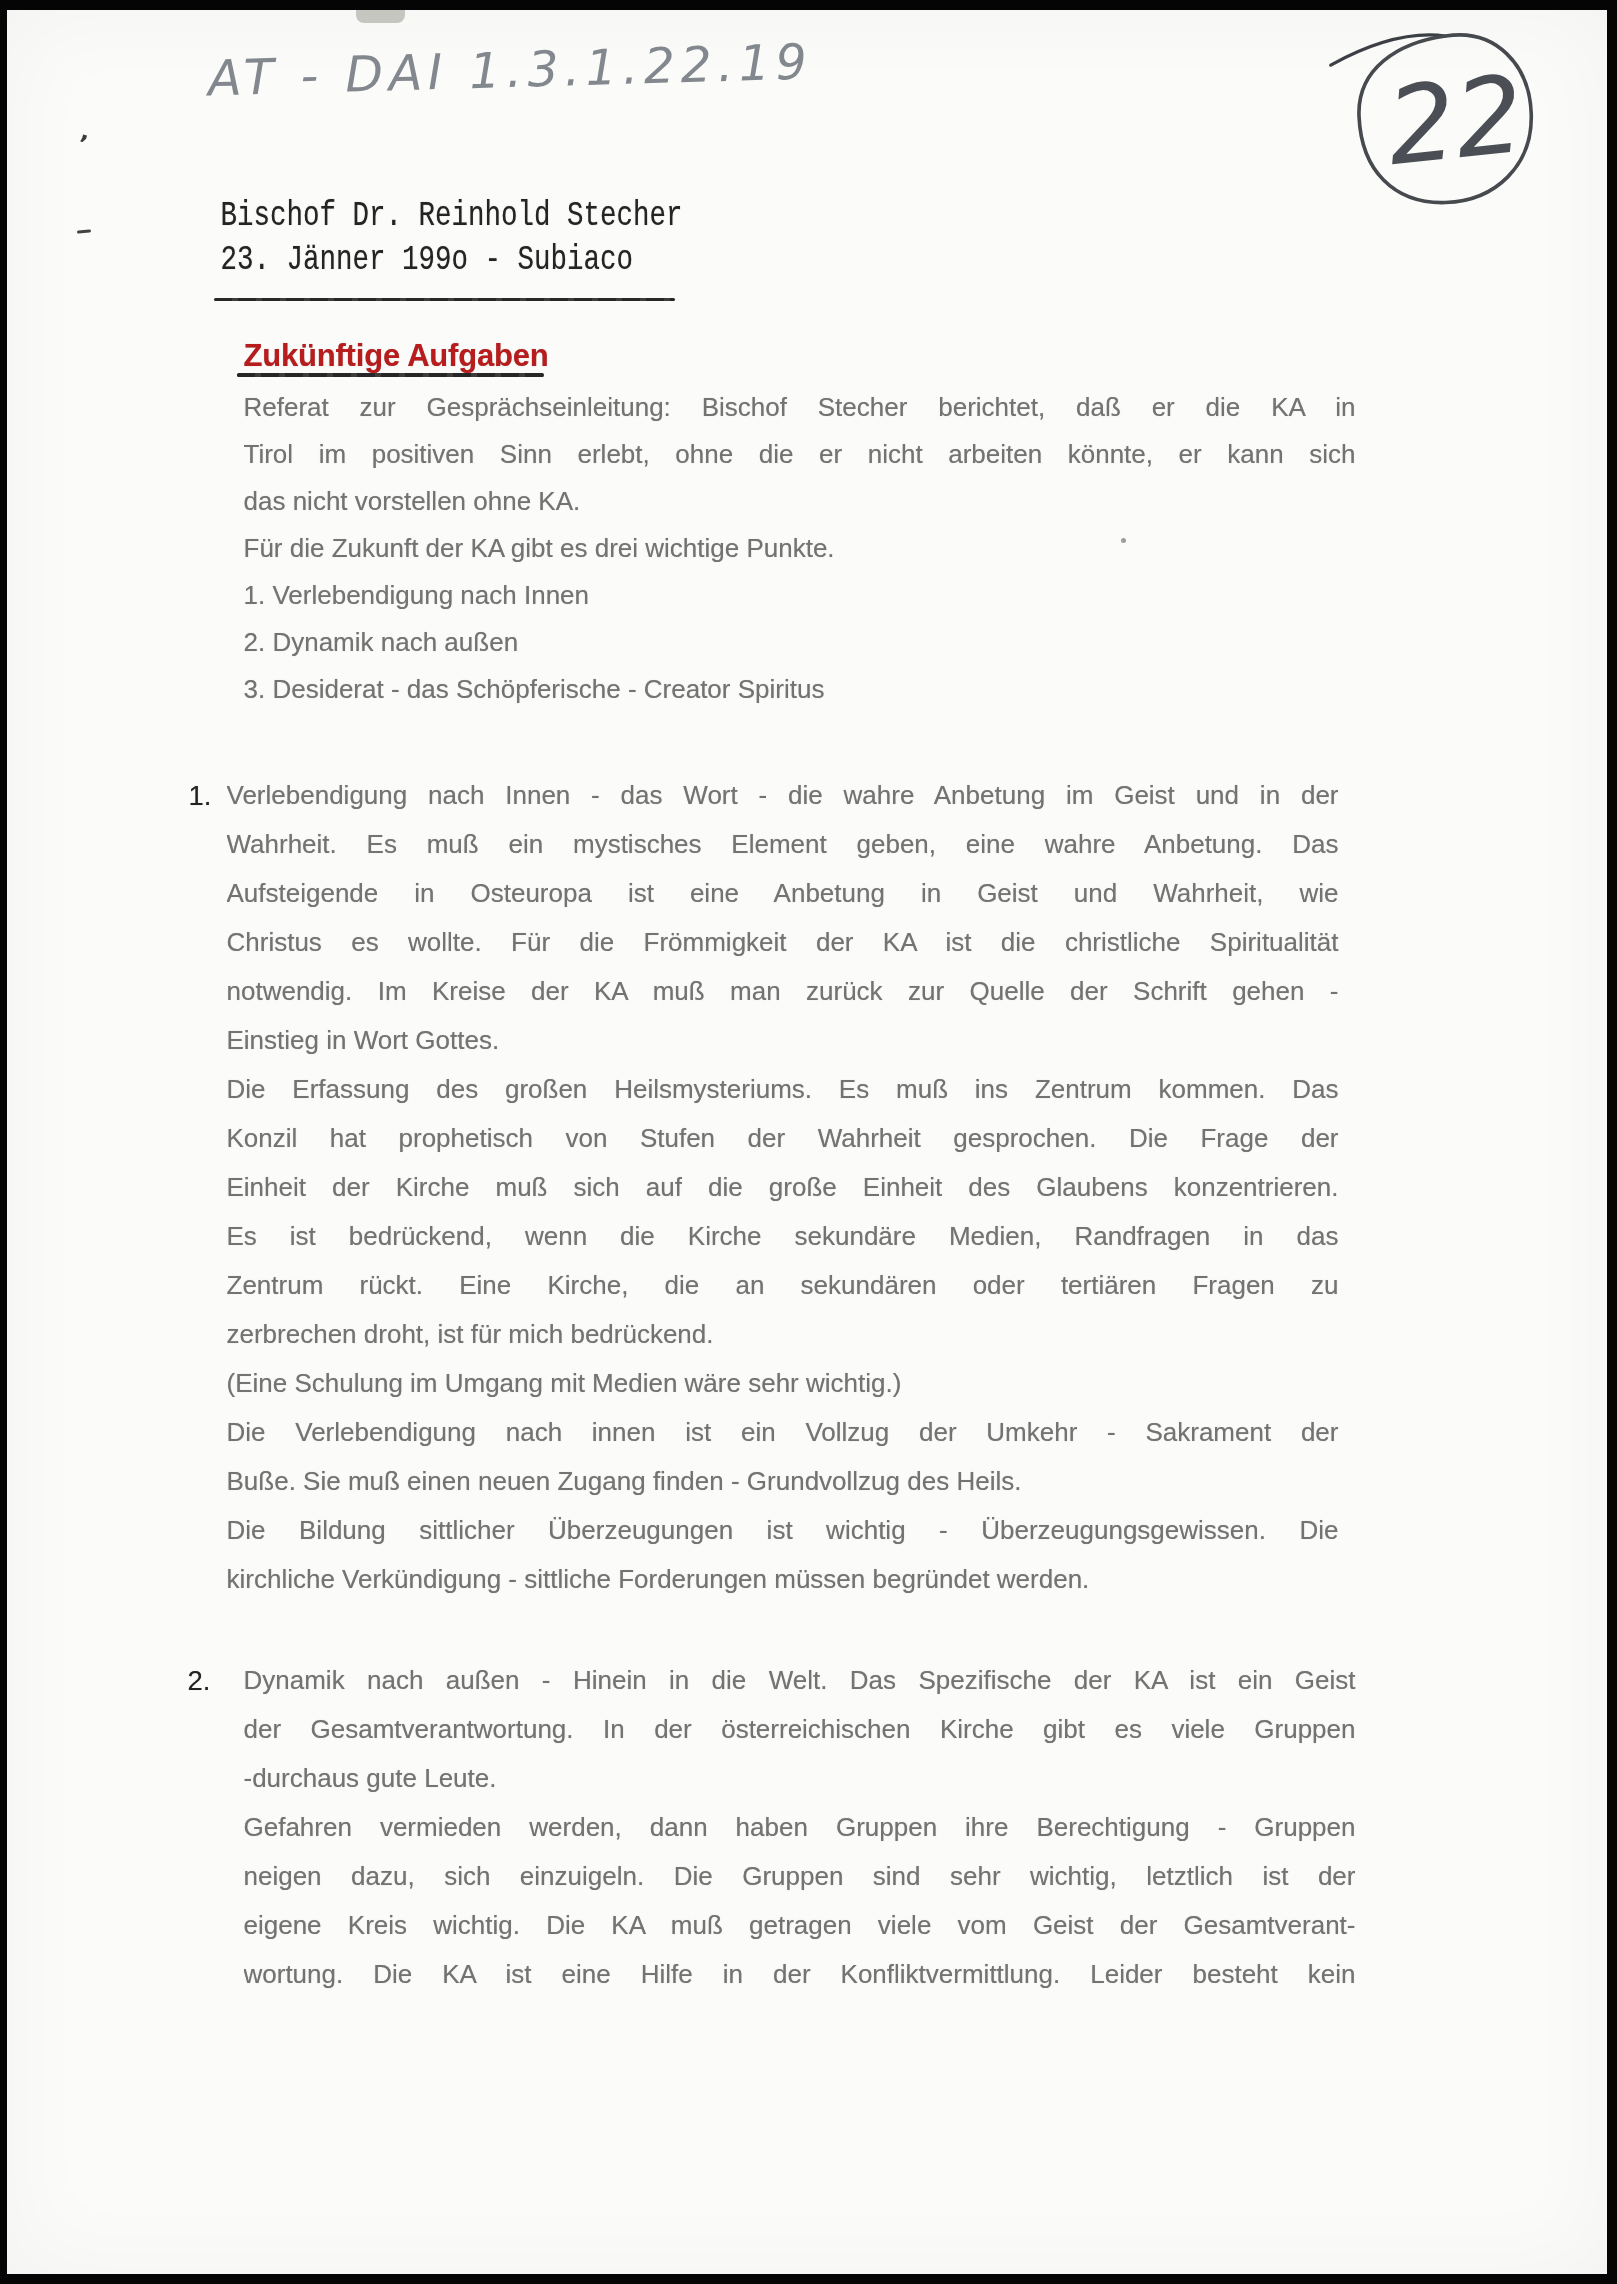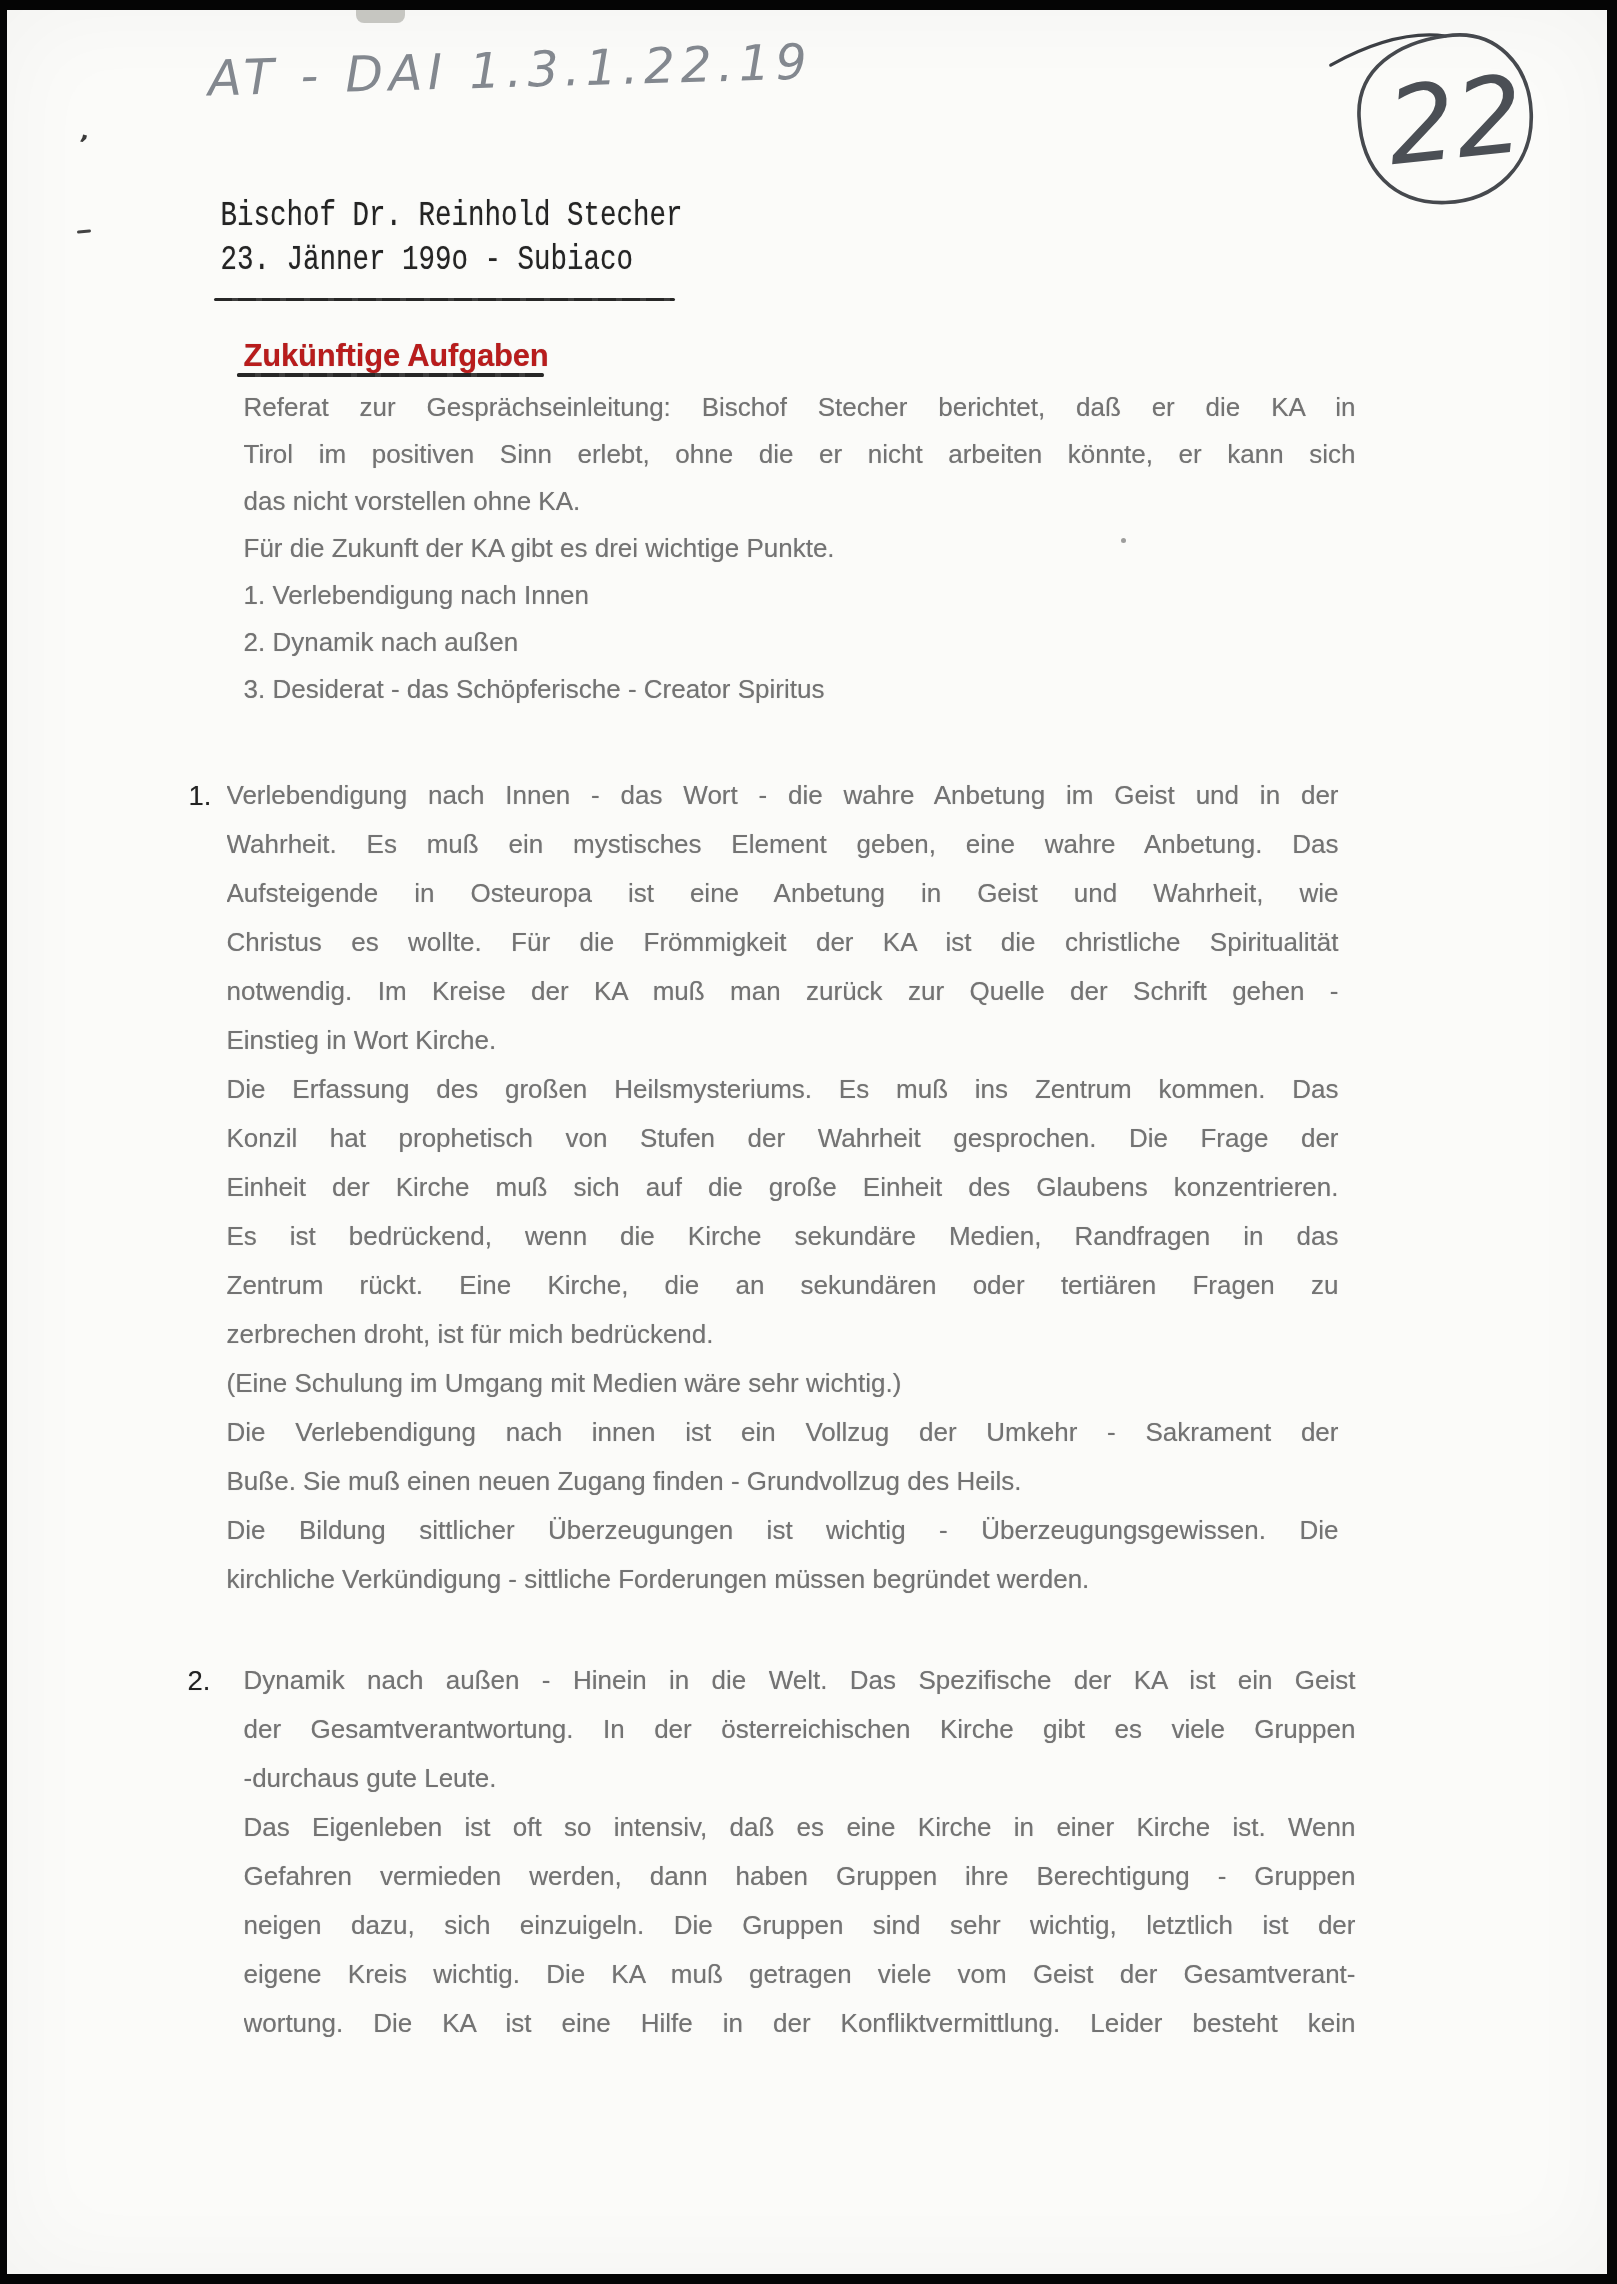--- a/index.html
+++ b/index.html
@@ -95,40 +95,39 @@
         <div class="line">3. Desiderat - das Schöpferische - Creator Spiritus</div>
       </div>
 
     <div id="sec1num" class="abs sec-num">1.</div>
     <div id="sec1" class="abs textblock">
         <div class="line j">Verlebendigung nach Innen - das Wort - die wahre Anbetung im Geist und in der</div>
         <div class="line j">Wahrheit. Es muß ein mystisches Element geben, eine wahre Anbetung. Das</div>
         <div class="line j">Aufsteigende in Osteuropa ist eine Anbetung in Geist und Wahrheit, wie</div>
         <div class="line j">Christus es wollte. Für die Frömmigkeit der KA ist die christliche Spiritualität</div>
         <div class="line j">notwendig. Im Kreise der KA muß man zurück zur Quelle der Schrift gehen -</div>
-        <div class="line">Einstieg in Wort Kirche.</div>
+        <div class="line">Einstieg in Wort Gottes.</div>
         <div class="line j">Die Erfassung des großen Heilsmysteriums. Es muß ins Zentrum kommen. Das</div>
         <div class="line j">Konzil hat prophetisch von Stufen der Wahrheit gesprochen. Die Frage der</div>
         <div class="line j">Einheit der Kirche muß sich auf die große Einheit des Glaubens konzentrieren.</div>
         <div class="line j">Es ist bedrückend, wenn die Kirche sekundäre Medien, Randfragen in das</div>
         <div class="line j">Zentrum rückt. Eine Kirche, die an sekundären oder tertiären Fragen zu</div>
         <div class="line">zerbrechen droht, ist für mich bedrückend.</div>
         <div class="line">(Eine Schulung im Umgang mit Medien wäre sehr wichtig.)</div>
         <div class="line j">Die Verlebendigung nach innen ist ein Vollzug der Umkehr - Sakrament der</div>
         <div class="line">Buße. Sie muß einen neuen Zugang finden - Grundvollzug des Heils.</div>
         <div class="line j">Die Bildung sittlicher Überzeugungen ist wichtig - Überzeugungsgewissen. Die</div>
         <div class="line">kirchliche Verkündigung - sittliche Forderungen müssen begründet werden.</div>
       </div>
 
     <div id="sec2num" class="abs sec-num">2.</div>
     <div id="sec2" class="abs textblock">
         <div class="line j">Dynamik nach außen - Hinein in die Welt. Das Spezifische der KA ist ein Geist</div>
         <div class="line j">der Gesamtverantwortung. In der österreichischen Kirche gibt es viele Gruppen</div>
         <div class="line">-durchaus gute Leute.</div>
-        <div class="line j">Das Eigenleben ist oft so intensiv, daß es eine Kirche in einer Kirche ist. Wenn</div>
         <div class="line j">Gefahren vermieden werden, dann haben Gruppen ihre Berechtigung - Gruppen</div>
         <div class="line j">neigen dazu, sich einzuigeln. Die Gruppen sind sehr wichtig, letztlich ist der</div>
         <div class="line j">eigene Kreis wichtig. Die KA muß getragen viele vom Geist der Gesamtverant-</div>
         <div class="line j">wortung. Die KA ist eine Hilfe in der Konfliktvermittlung. Leider besteht kein</div>
       </div>
 
     <div class="abs mark-tick">’</div>
     <div class="abs mark-dash"></div>
     <div class="abs mark-dot"></div>
   </div>

